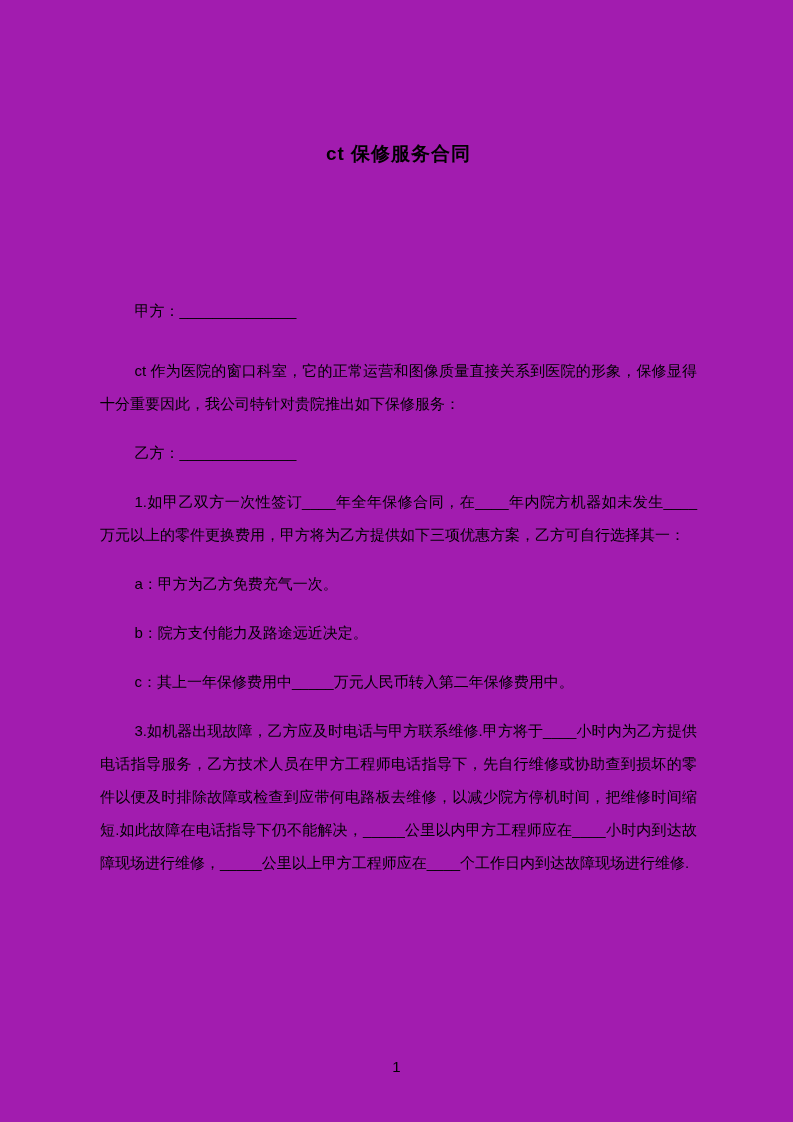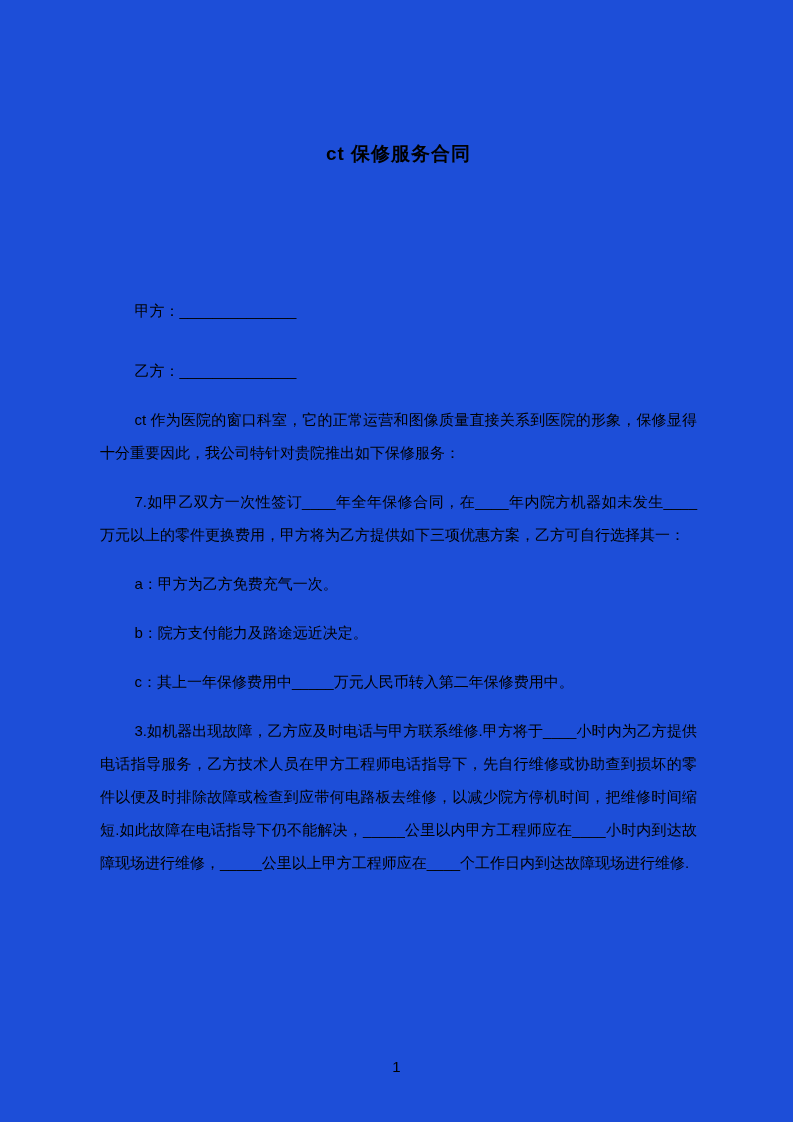--- a/index.html
+++ b/index.html
@@ -5,21 +5,21 @@
   html, body {
     margin: 0;
     padding: 0;
     background: #ffffff;
   }
   .page {
     position: relative;
     width: 793px;
     height: 1122px;
     margin: 0 auto;
-    background: #1d4ed8;
+    background: #a21caf;
     box-sizing: border-box;
     padding: 140px 96px 0 100px;
     color: #000000;
     font-family: "Liberation Sans", "DejaVu Sans", sans-serif;
     overflow: hidden;
   }
   .doc-title {
     font-size: 19px;
     font-weight: bold;
     text-align: center;
@@ -57,26 +57,26 @@
 </style>
 </head>
 <body>
 
 <div class="page">
 
   <h1 class="doc-title">ct 保修服务合同</h1>
 
   <p class="para party-line">甲方：______________</p>
 
+  <p class="para">ct 作为医院的窗口科室，它的正常运营和图像质量直接关系到医院的形象，保修显得十分重要因此，我公司特针对贵院推出如下保修服务：</p>
+
   <p class="para party-line party-b">乙方：______________</p>
 
-  <p class="para">ct 作为医院的窗口科室，它的正常运营和图像质量直接关系到医院的形象，保修显得十分重要因此，我公司特针对贵院推出如下保修服务：</p>
 
-
-  <p class="para">7.如甲乙双方一次性签订____年全年保修合同，在____年内院方机器如未发生____万元以上的零件更换费用，甲方将为乙方提供如下三项优惠方案，乙方可自行选择其一：</p>
+  <p class="para">1.如甲乙双方一次性签订____年全年保修合同，在____年内院方机器如未发生____万元以上的零件更换费用，甲方将为乙方提供如下三项优惠方案，乙方可自行选择其一：</p>
 
   <p class="para">a：甲方为乙方免费充气一次。</p>
 
   <p class="para">b：院方支付能力及路途远近决定。</p>
 
   <p class="para">c：其上一年保修费用中_____万元人民币转入第二年保修费用中。</p>
 
   <p class="para">3.如机器出现故障，乙方应及时电话与甲方联系维修.甲方将于____小时内为乙方提供电话指导服务，乙方技术人员在甲方工程师电话指导下，先自行维修或协助查到损坏的零件以便及时排除故障或检查到应带何电路板去维修，以减少院方停机时间，把维修时间缩短.如此故障在电话指导下仍不能解决，_____公里以内甲方工程师应在____小时内到达故障现场进行维修，_____公里以上甲方工程师应在____个工作日内到达故障现场进行维修.</p>
 
   <div class="footer">

